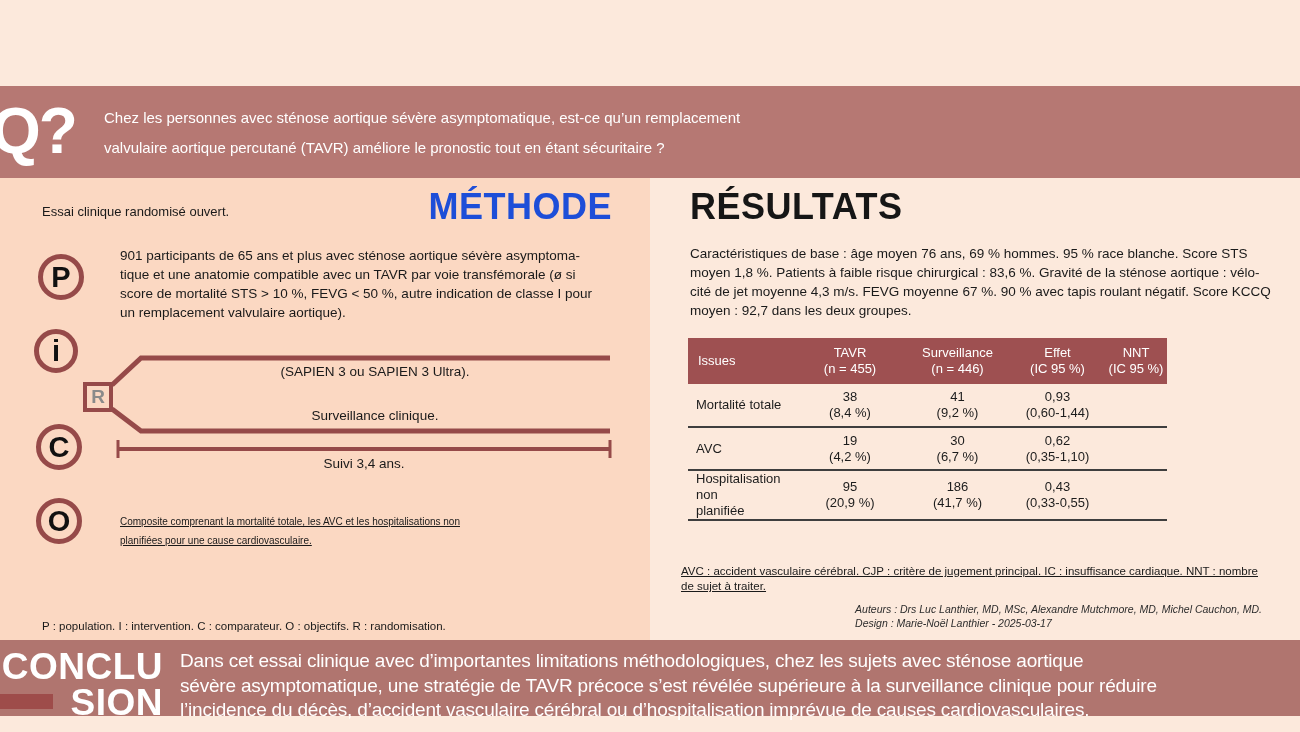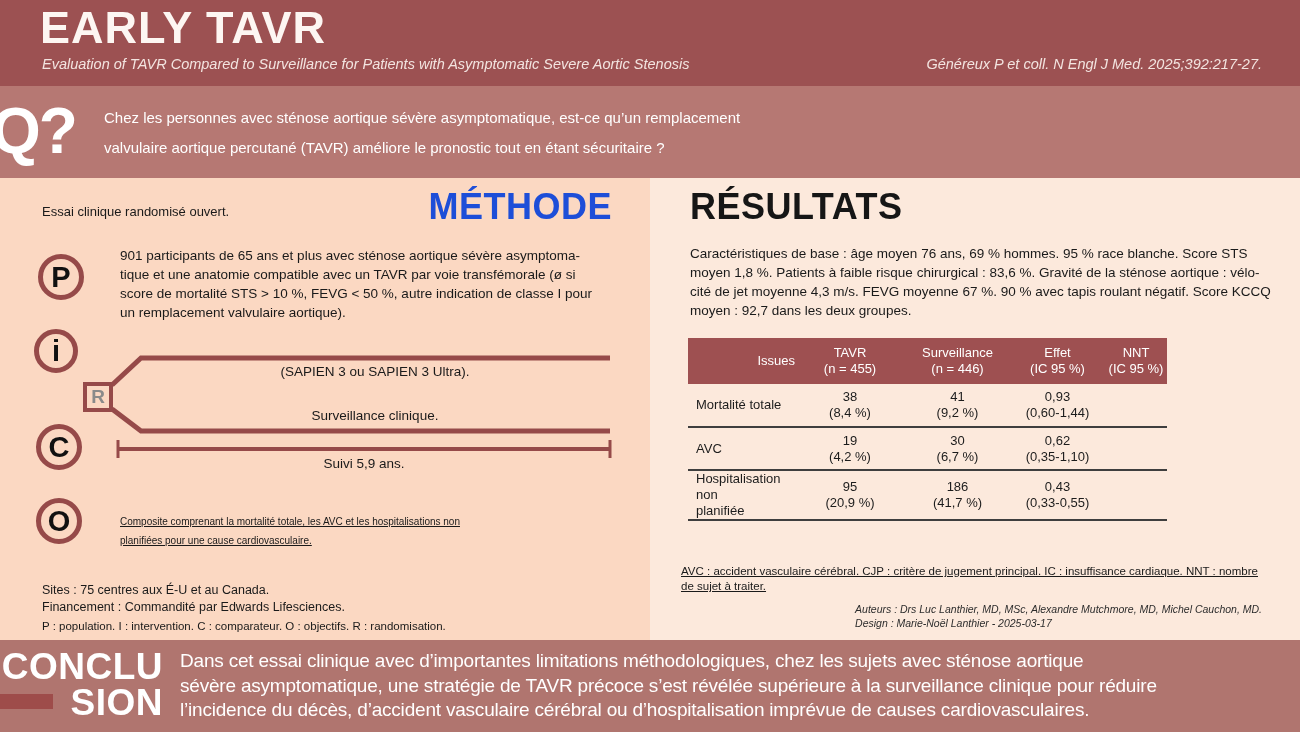--- a/index.html
+++ b/index.html
@@ -41,42 +41,37 @@
   .label-surv { left:140px; top:230px; width:470px; }
   .label-suivi { left:118px; top:278px; width:492px; }
   .sites-block { position:absolute; left:42px; top:404px; font-size:12.5px; line-height:17px; color:#1a1a1a; }
   .pico-legend { position:absolute; left:42px; top:442px; font-size:11.5px; color:#1a1a1a; }
 
   
   .results-heading { position:absolute; left:40px; top:8px; font-size:36px; font-weight:bold; letter-spacing:0.5px; color:#161616; }
   .baseline-text { position:absolute; left:40px; top:66px; width:600px; font-size:13.5px; line-height:19px; color:#1a1a1a; }
   .results-table { position:absolute; left:38px; top:160px; width:479px; border-collapse:collapse; table-layout:fixed; }
   .results-table th { background:#9e5051; color:#ffffff; font-weight:normal; font-size:13px; line-height:16px; height:46px; text-align:center; vertical-align:middle; white-space:pre-line; }
-  .results-table th.col-issues { text-align:right; }
+  .results-table th.col-issues { text-align:left; padding-left:10px; }
   .results-table td { height:43px; font-size:13px; line-height:16px; text-align:center; vertical-align:middle; white-space:pre-line; color:#1c1c1c; border-bottom:2px solid #3e3e3e; }
   .results-table td.cell-issue { text-align:left; padding-left:8px; }
   .footnote { position:absolute; left:31px; top:386px; width:580px; font-size:11.5px; line-height:15px; color:#1a1a1a;text-decoration:underline; }
   .credits { position:absolute; right:38px; top:424px; text-align:left; font-size:10.5px; line-height:14px; font-style:italic; color:#2c2c2c; }
 
   
-  .conclusion-bar { position:absolute; left:0; top:640px; width:1300px; height:92px; background:#b0756f; }
+  .conclusion-bar { position:absolute; left:0; top:640px; width:1300px; height:76px; background:#b0756f; }
   .conclu-label { position:absolute; left:-9px; top:9px; width:172px; text-align:right; font-size:37px; line-height:36px; font-weight:bold; color:#ffffff; letter-spacing:0.5px; }
   .conclu-accent { position:absolute; left:0; top:54px; width:53px; height:15px; background:#9e4c4a; }
   .conclusion-text { position:absolute; left:180px; top:9px; width:1110px; font-size:19px; line-height:24.5px; letter-spacing:-0.2px; color:#ffffff; }
 </style>
 </head>
 <body>
 
 <div class="poster">
 
-  <header class="topbar">
-    <div class="study-title">EARLY TAVR</div>
-    <div class="study-subtitle">Evaluation of TAVR Compared to Surveillance for Patients with Asymptomatic Severe Aortic Stenosis</div>
-    <div class="citation">Généreux P et coll. N Engl J Med. 2025;392:217-27.</div>
-  </header>
 
   <section class="question-bar">
     <div class="q-mark">Q?</div>
     <div class="q-text prewrap">Chez les personnes avec sténose aortique sévère asymptomatique, est-ce qu’un remplacement
 valvulaire aortique percutané (TAVR) améliore le pronostic tout en étant sécuritaire ?</div>
   </section>
 
   <main class="main">
 
     <section class="method">
@@ -106,32 +101,28 @@
       <div class="r-box">
         <span>R</span>
       </div>
 
       <div class="arm-label label-sapien">(SAPIEN 3 ou SAPIEN 3 Ultra).</div>
 
       <div class="pico-circle c-circle">
         <span>C</span>
       </div>
       <div class="arm-label label-surv">Surveillance clinique.</div>
-      <div class="arm-label label-suivi">Suivi 5,9 ans.</div>
+      <div class="arm-label label-suivi">Suivi 3,4 ans.</div>
 
       <div class="pico-circle o-circle">
         <span>O</span>
       </div>
       <div class="o-text prewrap">Composite comprenant la mortalité totale, les AVC et les hospitalisations non
 planifiées pour une cause cardiovasculaire.</div>
 
-      <div class="sites-block">
-        <div>Sites : 75 centres aux É-U et au Canada.</div>
-        <div>Financement : Commandité par Edwards Lifesciences.</div>
-      </div>
       <div class="pico-legend">P : population. I : intervention. C : comparateur. O : objectifs. R : randomisation.</div>
     </section>
 
     <section class="results">
       <h2 class="results-heading">RÉSULTATS</h2>
       <div class="baseline-text prewrap">Caractéristiques de base : âge moyen 76 ans, 69 % hommes. 95 % race blanche. Score STS
 moyen 1,8 %. Patients à faible risque chirurgical : 83,6 %. Gravité de la sténose aortique : vélo-
 cité de jet moyenne 4,3 m/s. FEVG moyenne 67 %. 90 % avec tapis roulant négatif. Score KCCQ
 moyen : 92,7 dans les deux groupes.</div>
 

